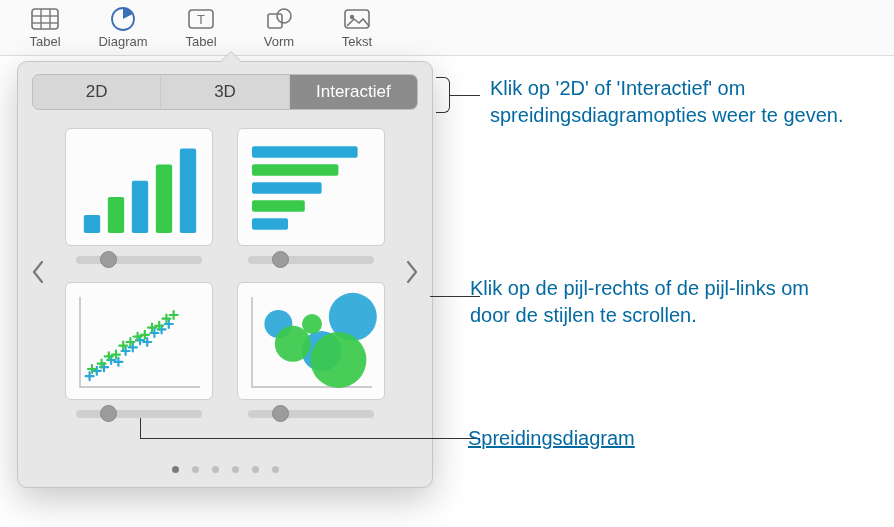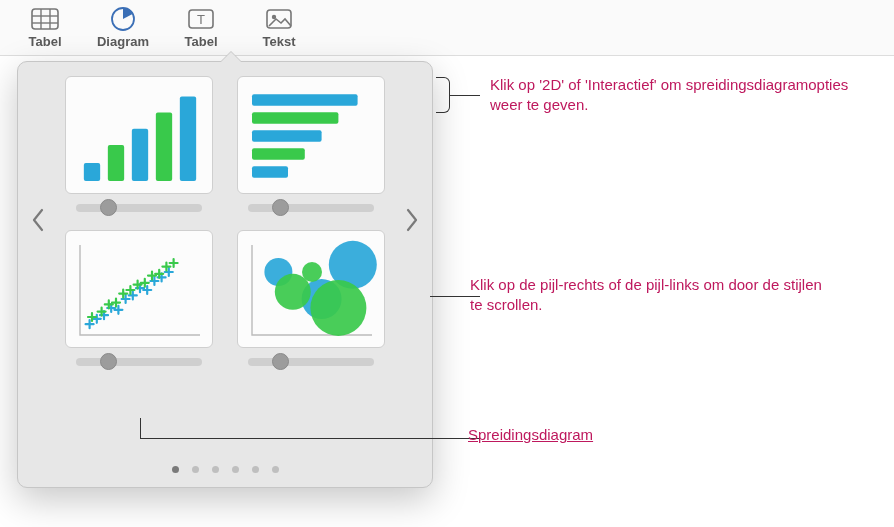--- a/index.html
+++ b/index.html
@@ -32,21 +32,21 @@
       color: #6e6e6e;
     }
     .tool.active { color: #3b6fb6; justify-content: flex-end; }
     .tool-icon {
       width: 32px;
       height: 26px;
       display: flex;
       align-items: center;
       justify-content: center;
     }
-    .tool-label { font-size: 13px; color: #5a5a5a; font-weight: bold; }
+    .tool-label { font-size: 13px; color: #5a5a5a; }
 
     
     .popover {
       position: absolute;
       left: 17px;
       top: 61px;
       width: 416px;
       height: 427px;
       background: #e7e7e7;
       border: 1px solid #c6c6c6;
@@ -159,22 +159,22 @@
       width: 7px; height: 7px;
       border-radius: 50%;
       background: #bfbfbf;
       cursor: pointer;
     }
     .dot.active { background: #7a7a7a; }
 
     
     .callout {
       position: absolute;
-      font-size: 15px;
-      color: #be185d;
+      font-size: 20px;
+      color: #0369a1;
       line-height: 1.35;
     }
     .lead {
       position: absolute;
       border-top: 1.2px solid #333;
     }
     .lead-v {
       position: absolute;
       border-left: 1.2px solid #333;
     }
@@ -214,31 +214,45 @@
     <span class="tool-icon">
       <svg width="28" height="22">
           <rect x="2" y="2" width="24" height="18" rx="3" fill="none" stroke="#777" stroke-width="1.6"></rect>
           <text x="14" y="16" text-anchor="middle" font-size="13" fill="#777" font-family="Arial">T</text>
         </svg>
     </span>
     <span class="tool-label">Tabel</span>
   </div>
   <div class="tool">
     <span class="tool-icon">
+      <svg width="26" height="24">
+          <rect x="2" y="7" width="14" height="14" rx="2" fill="none" stroke="#777" stroke-width="1.6"></rect>
+          <circle cx="18" cy="9" r="7" fill="none" stroke="#777" stroke-width="1.6"></circle>
+        </svg>
+    </span>
+    <span class="tool-label">Vorm</span>
+  </div>
+  <div class="tool">
+    <span class="tool-icon">
       <svg width="28" height="22">
           <rect x="2" y="2" width="24" height="18" rx="3" fill="none" stroke="#777" stroke-width="1.6"></rect>
           <circle cx="9" cy="9" r="2.2" fill="#777"></circle>
           <path d="M4 18 L11 11 L16 15 L20 11 L26 18" fill="none" stroke="#777" stroke-width="1.6"></path>
         </svg>
     </span>
     <span class="tool-label">Tekst</span>
   </div>
 </div>
 
 <div class="popover">
+  <div class="segmented">
+    <div class="segment">2D</div>
+    <div class="segment">3D</div>
+    <div class="segment active">Interactief</div>
+  </div>
 
   <div class="carousel">
     <div class="nav-arrow left">
       <svg width="14" height="24">
           <path d="M11 2 L3 12 L11 22" fill="none" stroke="#7a7a7a" stroke-width="2.2" stroke-linecap="round" stroke-linejoin="round"></path>
         </svg>
     </div>
     <div class="nav-arrow right">
       <svg width="14" height="24">
           <path d="M3 2 L11 12 L3 22" fill="none" stroke="#7a7a7a" stroke-width="2.2" stroke-linecap="round" stroke-linejoin="round"></path>

